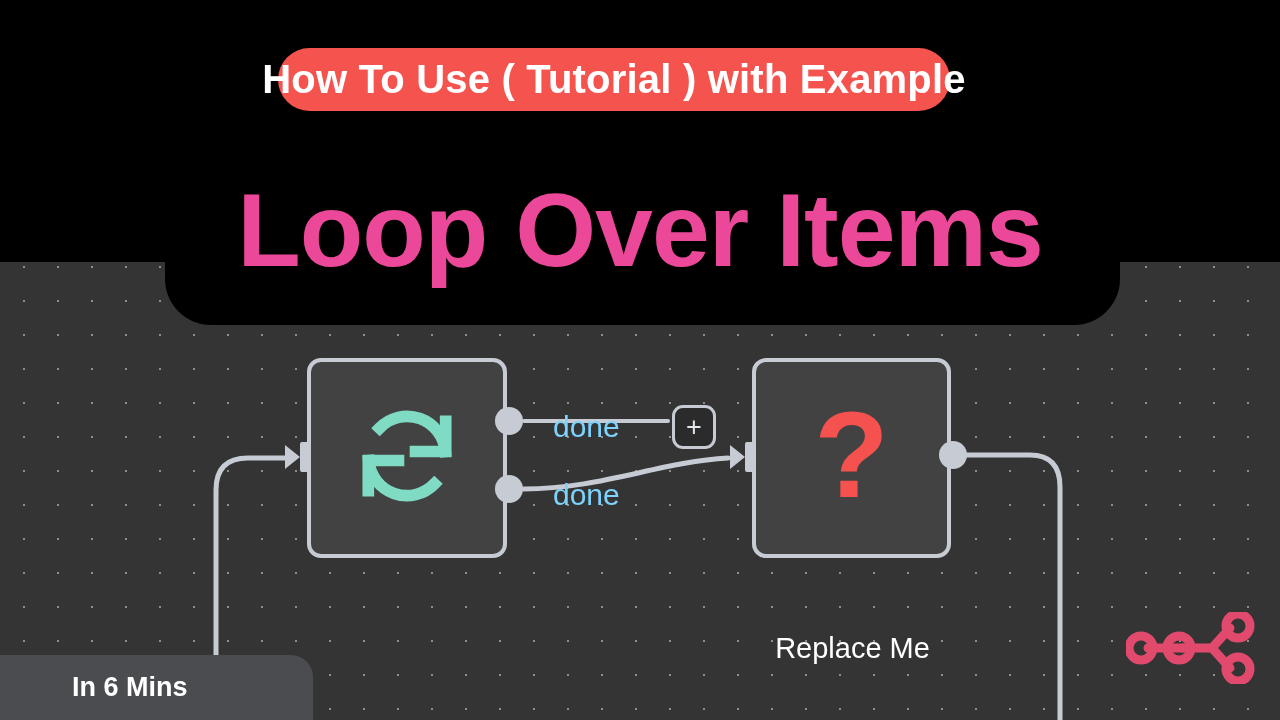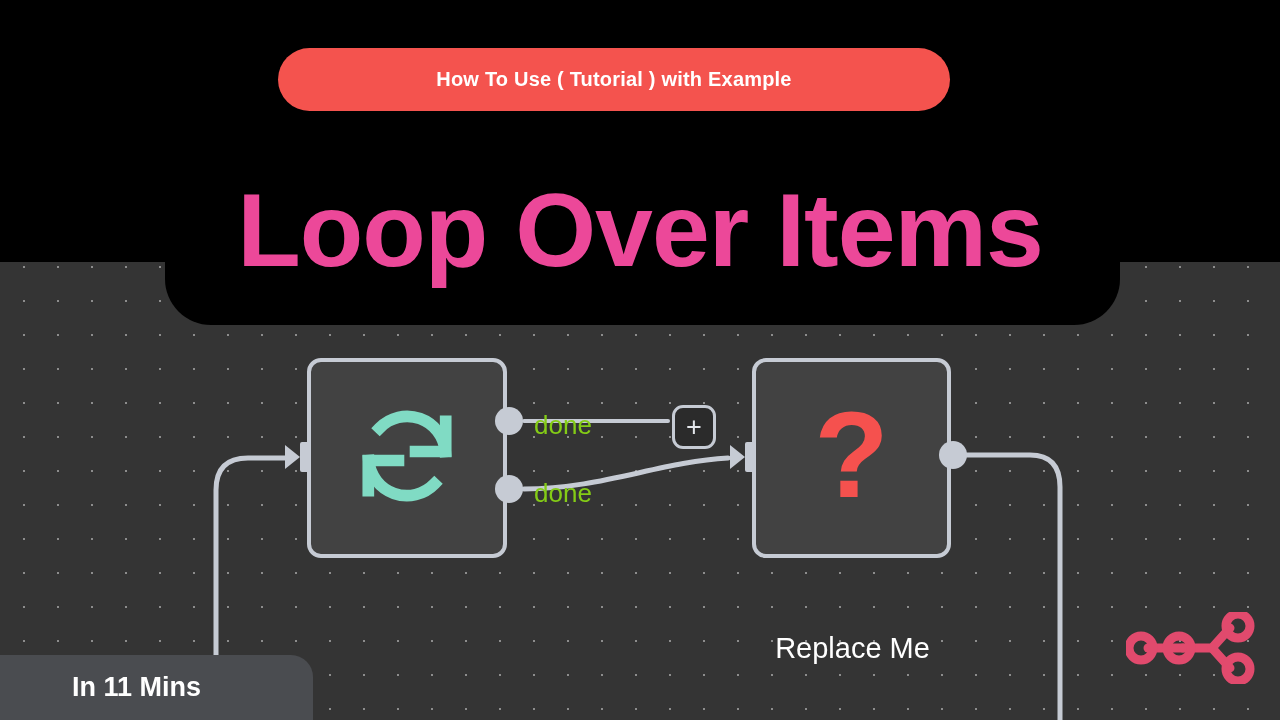--- a/index.html
+++ b/index.html
@@ -39,21 +39,21 @@
     position:absolute;
     left:278px; top:48px;
     width:672px; height:63px;
     background:#F4534E;
     border-radius:32px;
     display:flex; align-items:center; justify-content:center;
     z-index:8;
   }
   #subtitle-pill .txt {
     color:#ffffff;
-    font-size:20px;
+    font-size:40px;
     font-weight:bold;
     letter-spacing:0.2px;
     white-space:nowrap;
   }
 
   
   #main-title {
     position:absolute;
     left:0; top:178px; width:1280px;
     text-align:center;
@@ -97,23 +97,24 @@
     width:28px; height:28px;
     background:#C6CBD4;
     border-radius:50%;
   }
   #out-done { left:495px; top:407px; }
   #out-loop { left:495px; top:475px; }
   #out-replace { left:939px; top:441px; }
 
   .port-label {
     position:absolute;
-    color:#84cc16;
-    font-size:26px;
-    white-space:nowrap;
+    color:#7dd3fc;
+    font-size:30px;
+    white-space:nowrap;
+    margin-left:19px;
   }
   #lbl-done { left:534px; top:410px; }
   #lbl-loop { left:534px; top:478px; }
 
   
   .in-arrow { position:absolute; width:34px; height:34px; }
 
   
   #plus-btn {
     position:absolute;
@@ -217,21 +218,21 @@
 <div id="top-black"></div>
 <div id="banner-block"></div>
 
 <div id="subtitle-pill">
   <span class="txt">How To Use ( Tutorial ) with Example</span>
 </div>
 
 <div id="main-title">Loop Over Items</div>
 
 <div id="duration-badge">
-  <span class="txt">In 11 Mins</span>
+  <span class="txt">In 6 Mins</span>
 </div>
 
 <div id="brand-logo">
   <svg width="136" height="72" viewBox="0 0 136 72" fill="none" stroke="#E14A6D" stroke-width="9" stroke-linecap="round" stroke-linejoin="round">
     <path d="M22 36 H 57"></path>
     <path d="M57 36 H 86 L 104 16"></path>
     <path d="M86 36 L 104 56"></path>
     <circle cx="15" cy="36" r="12"></circle>
     <circle cx="53" cy="36" r="12"></circle>
     <circle cx="112" cy="14" r="12"></circle>

